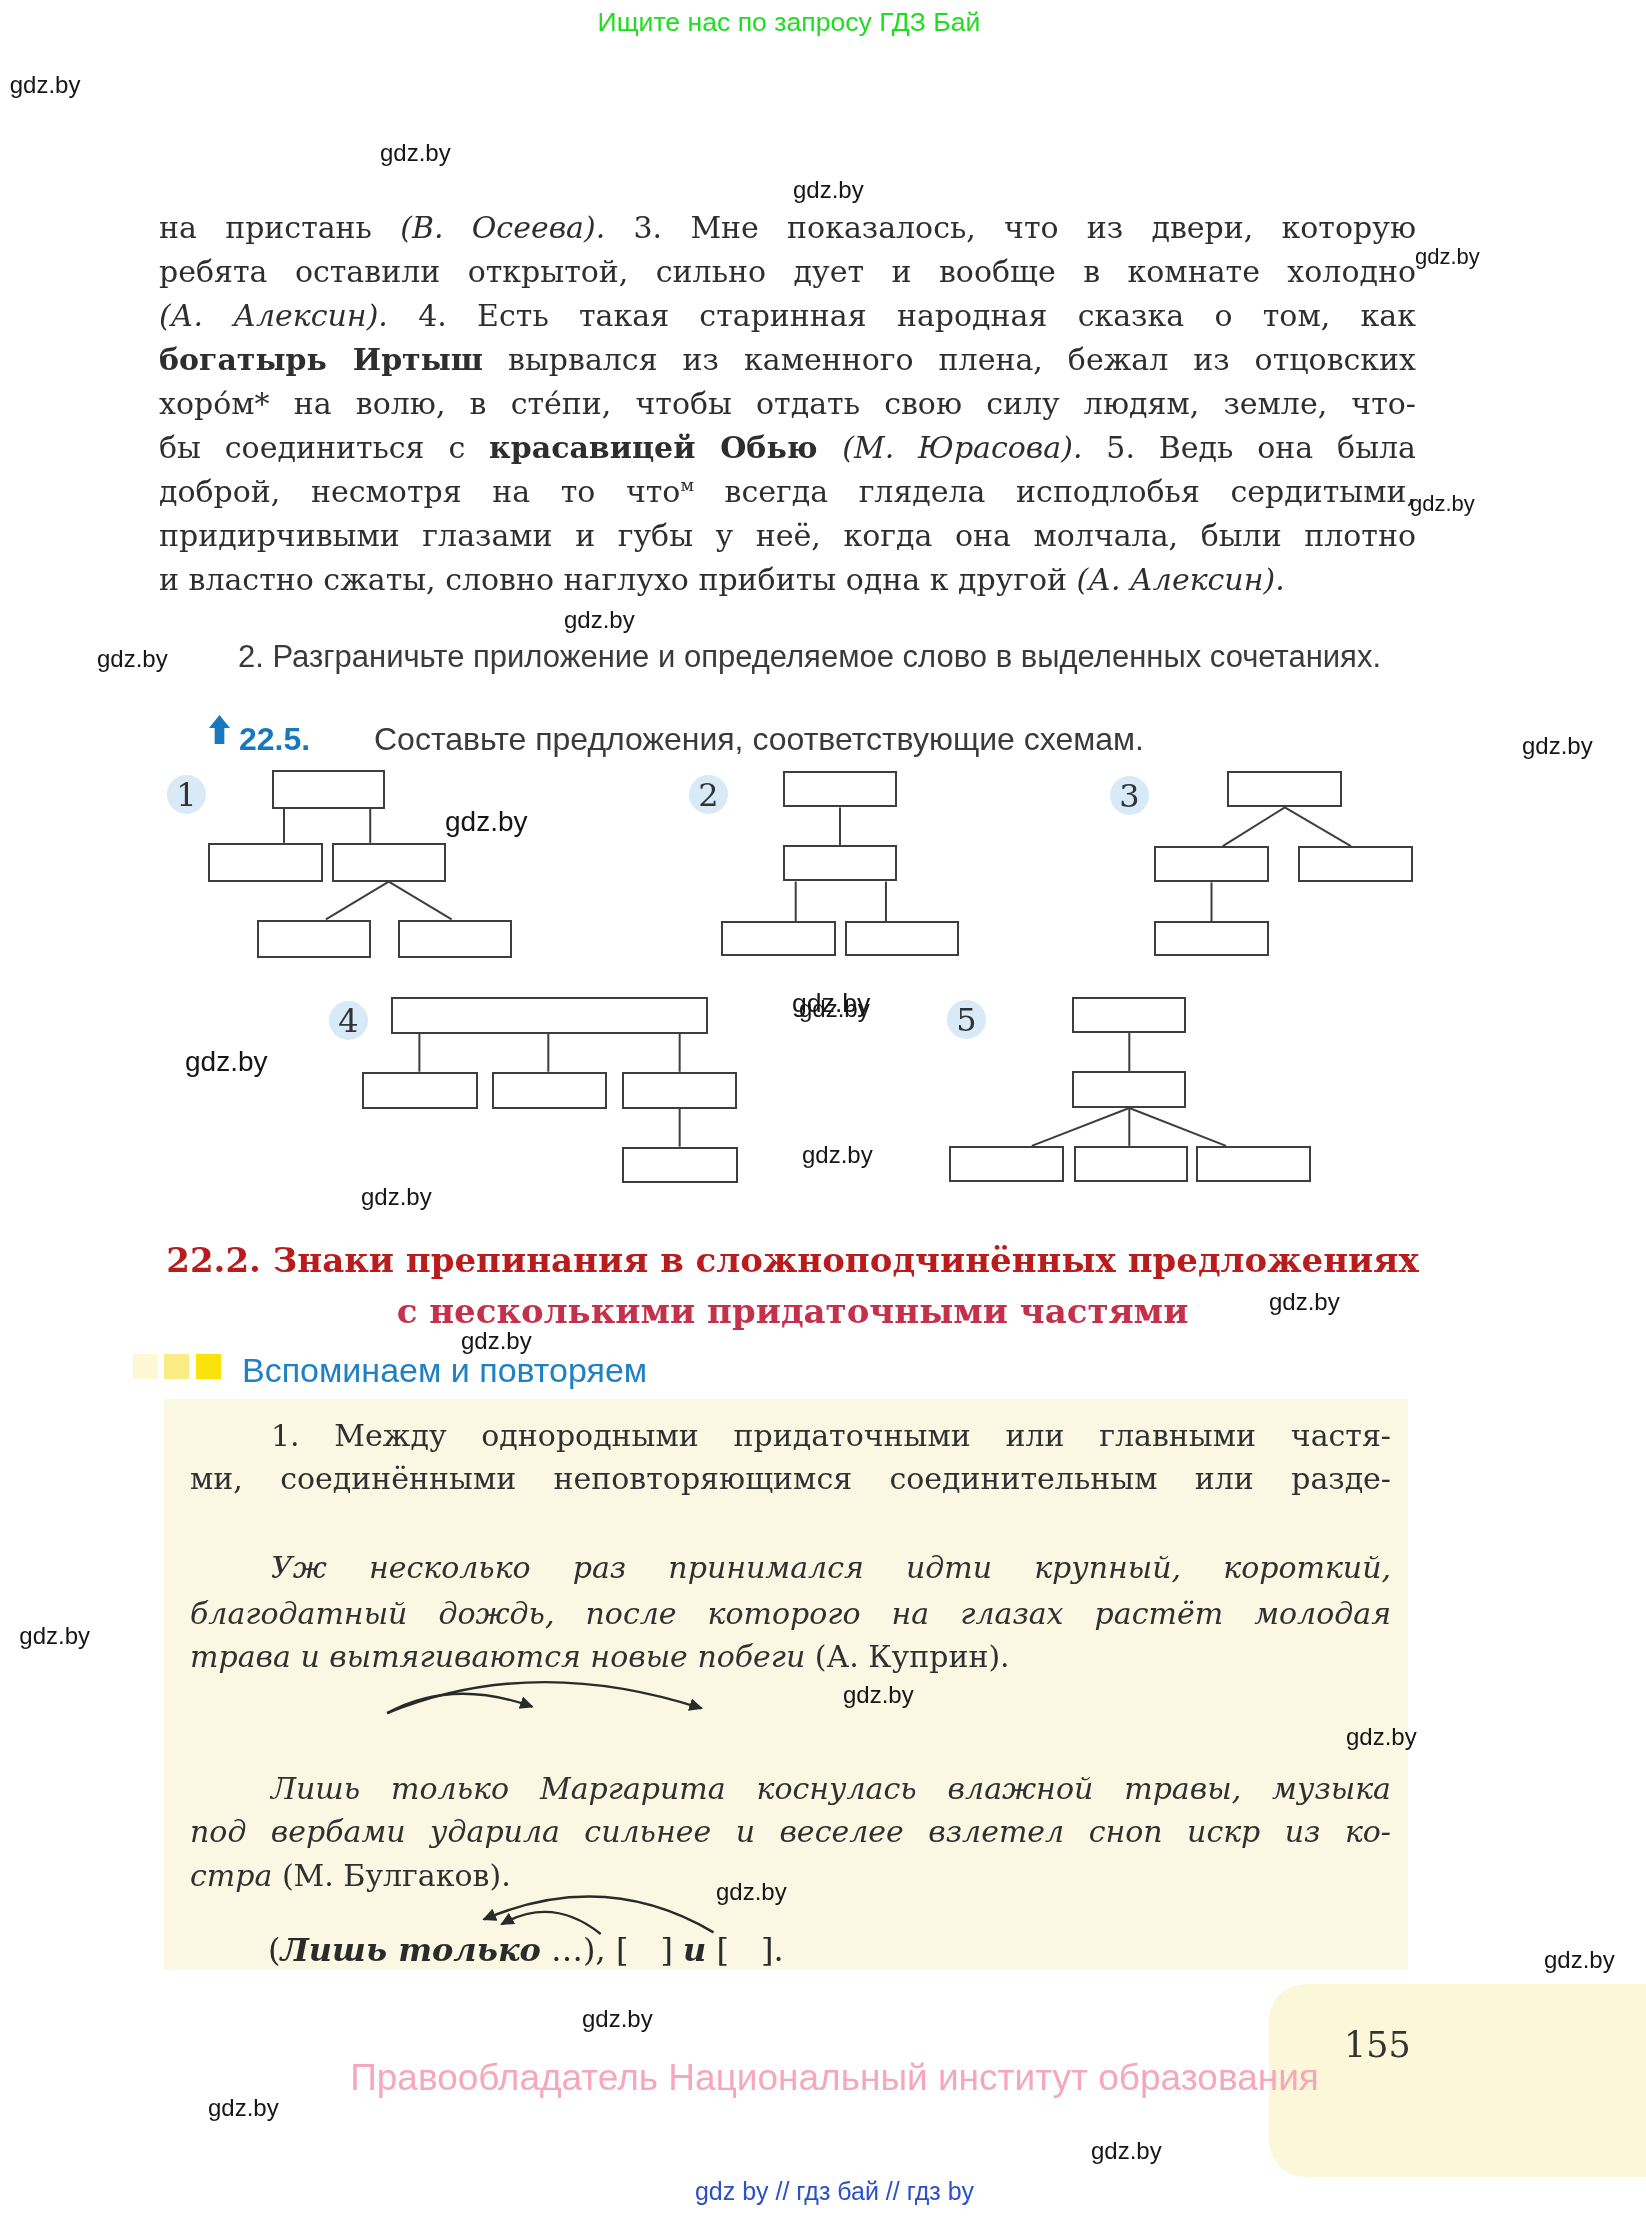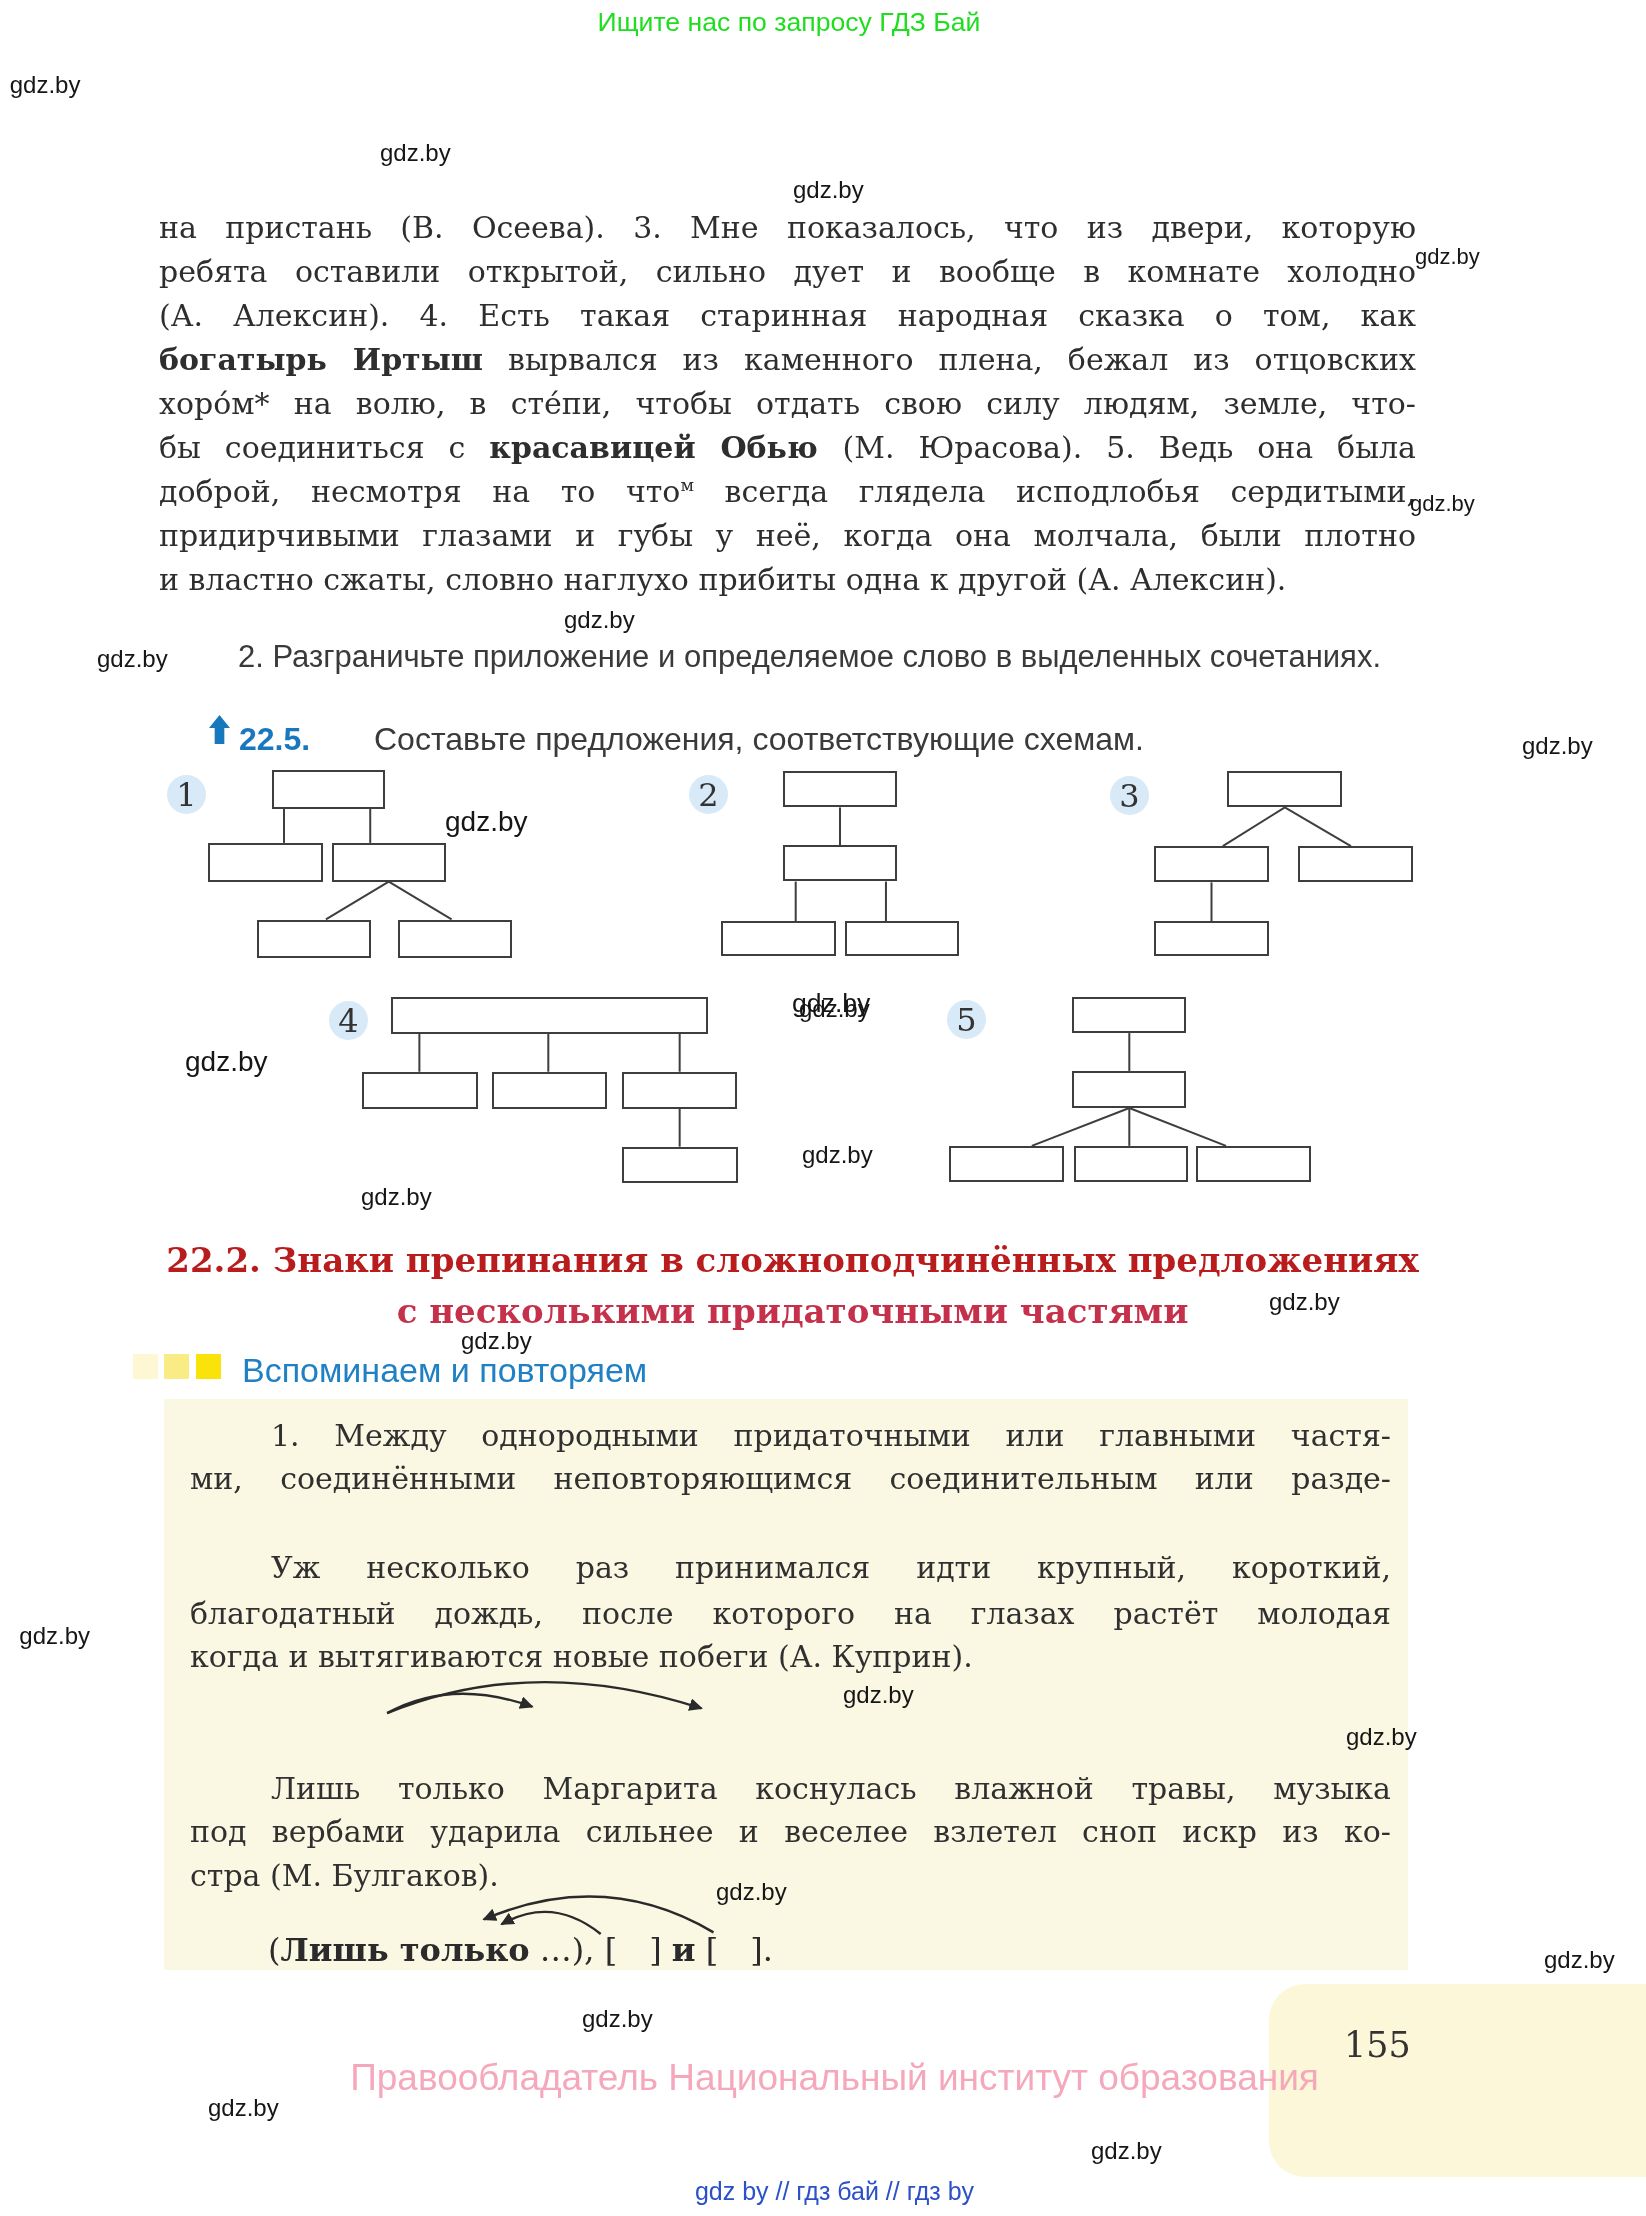--- a/index.html
+++ b/index.html
@@ -9,21 +9,21 @@
   
   .banner{left:0;top:6.4px;width:1578px;text-align:center;
           font:400 26.6px/32px "Liberation Sans",sans-serif;color:#1FDD1F;}
   
   .wm{position:absolute;font:400 24px/27px "Liberation Sans",sans-serif;color:#161616;white-space:nowrap;}
   
   .para{left:159px;top:206px;width:1257px;font-size:30px;}
   .pline{height:44px;line-height:44px;text-align:justify;white-space:normal;}
   .pline.just{text-align-last:justify;}
   .b{font-weight:bold;}
-  .i{}
+  .i{font-style:italic;}
   .sup{vertical-align:super;font-size:0.58em;line-height:0;}
   
   .task2{left:238px;top:637px;width:1257px;font:400 31px/39px "Liberation Sans",sans-serif;color:#3a3a3a;}
   
   .ex-num{left:239px;top:720px;font:700 32px/39px "Liberation Sans",sans-serif;color:#1878BE;}
   .ex-task{left:326px;top:720px;font:400 32px/39px "Liberation Sans",sans-serif;color:#3a3a3a;margin-left:48px;}
   
   .sbox{position:absolute;border:2.4px solid #3E3E3E;background:#ffffff;box-sizing:border-box;}
   .sc-circle{position:absolute;width:39px;height:39px;border-radius:50%;background:#D8EAF8;
              font:400 32px/40px "DejaVu Serif",serif;color:#333;text-align:center;}
@@ -155,21 +155,21 @@
 
   <div class="sq" style="left:133px;background:#FDF7D4;"></div>
   <div class="sq" style="left:164px;background:#FAEC85;"></div>
   <div class="sq" style="left:196px;background:#F9E30B;"></div>
   <div class="abs recall">Вспоминаем и повторяем</div>
 
   <div class="rline just" style="top:1417px;text-indent:81px;"><span>1. Между однородными придаточными или главными частя-</span></div>
   <div class="rline just" style="top:1460px;"><span>ми, соединёнными неповторяющимся соединительным или разде-</span></div>
   <div class="rline just" style="top:1549px;text-indent:81px;"><span class="i">Уж несколько раз принимался идти крупный, короткий,</span></div>
   <div class="rline just" style="top:1595px;"><span class="i">благодатный дождь, после которого на глазах растёт молодая</span></div>
-  <div class="rline" style="top:1638px;"><span class="i">когда и вытягиваются новые побеги </span><span>(А. Куприн).</span></div>
+  <div class="rline" style="top:1638px;"><span class="i">трава и вытягиваются новые побеги </span><span>(А. Куприн).</span></div>
   <div class="rline just" style="top:1770px;text-indent:81px;"><span class="i">Лишь только Маргарита коснулась влажной травы, музыка</span></div>
   <div class="rline just" style="top:1813px;"><span class="i">под вербами ударила сильнее и веселее взлетел сноп искр из ко-</span></div>
   <div class="rline" style="top:1857px;"><span class="i">стра </span><span>(М. Булгаков).</span></div>
   <div class="rscheme" style="top:1931px;left:268px;"><span>(</span><span class="b i">Лишь только</span><span> …), [ ] </span><span class="b i">и</span><span> [ ].</span></div>
 
   <div class="abs pagenum">155</div>
 
   <div class="abs copyright">Правообладатель Национальный институт образования</div>
   <div class="abs links">gdz by  //  гдз бай  //  гдз by</div>
 

